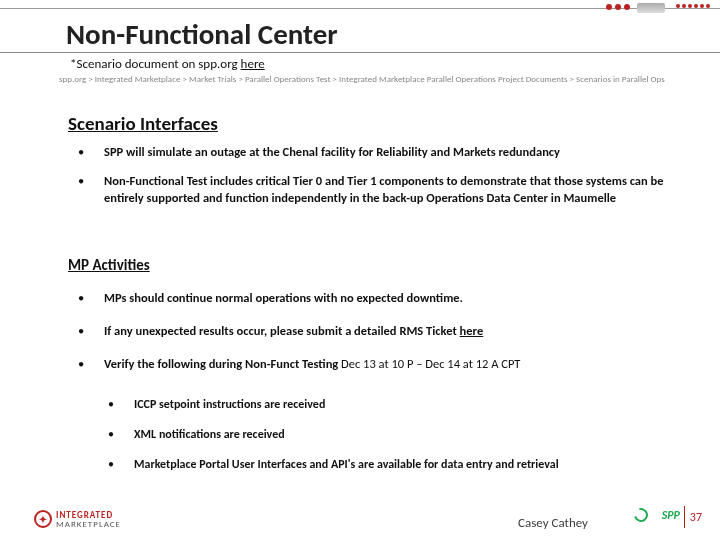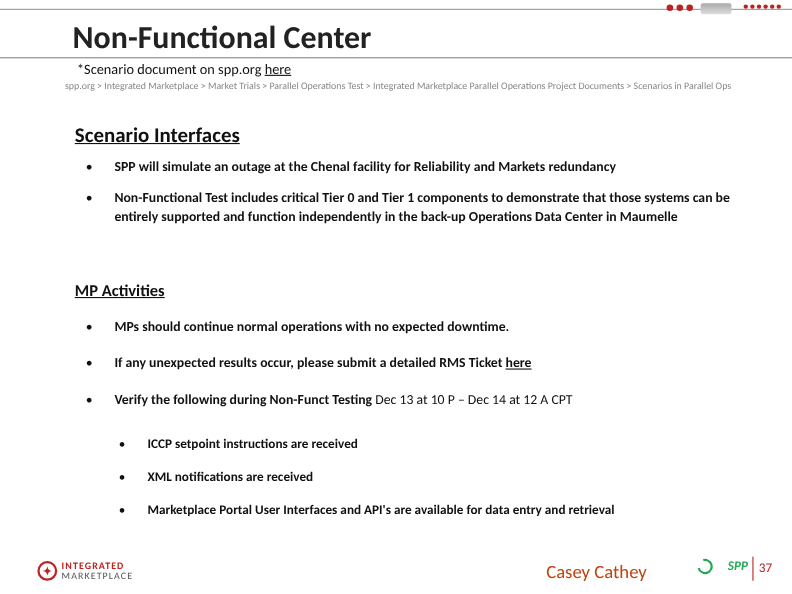--- a/index.html
+++ b/index.html
@@ -145,21 +145,21 @@
     font-size: 12px; color: #b22;
   }
   .pagenum::before {
     content:"";
     position:absolute; left:-6px; top:-4px; bottom:-4px;
     width:1px; background:#b22;
   }
   .presenter {
     position: absolute;
     right: 120px; bottom: 2px;
-    font-size: 17px; color: #c2410c;
+    font-size: 13px; color: #404040;
   }
 </style>
 </head>
 <body>
 
 <div class="top-bar">
   <div class="top-line"></div>
   <div class="dots-3">
     <div class="dot"></div>
       <div class="dot"></div>

